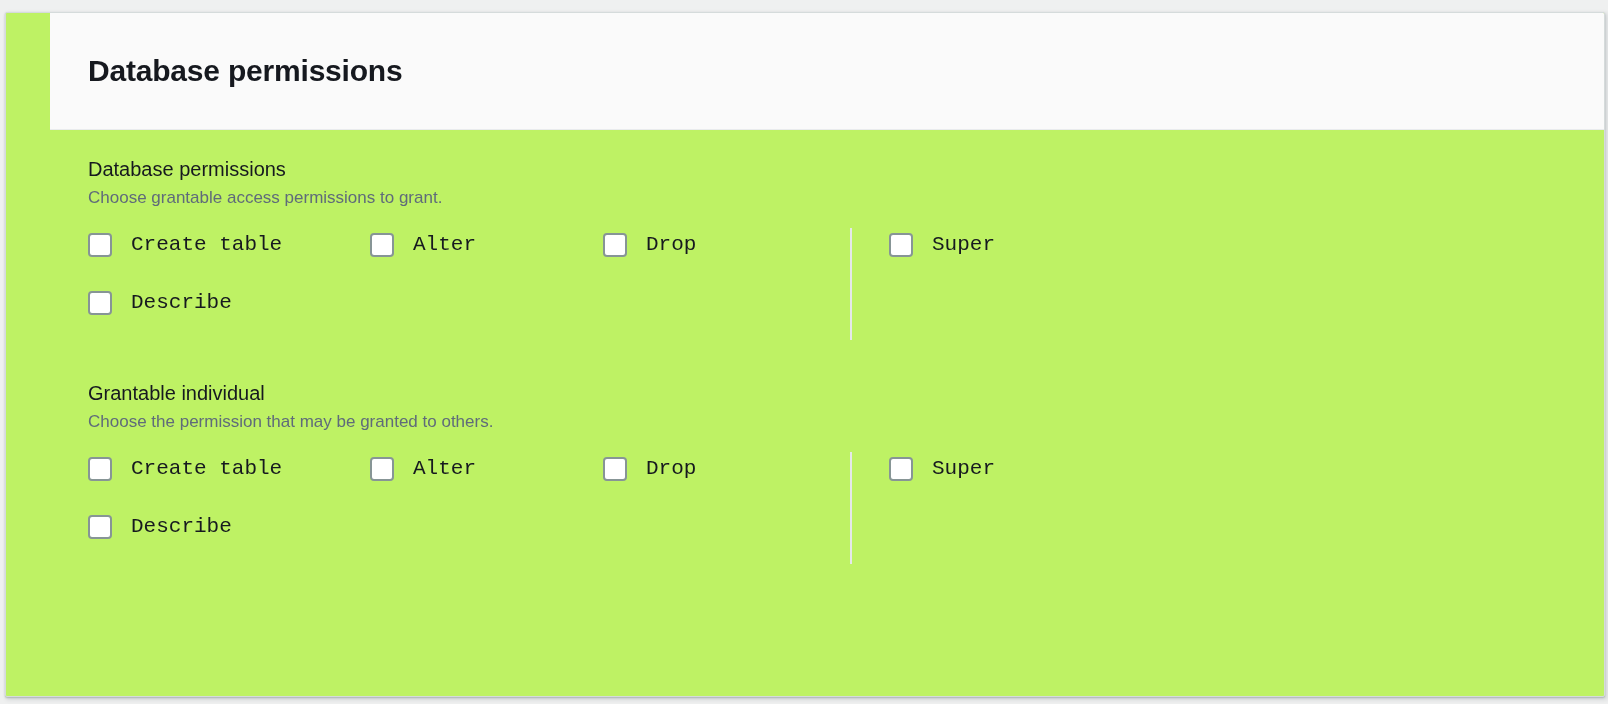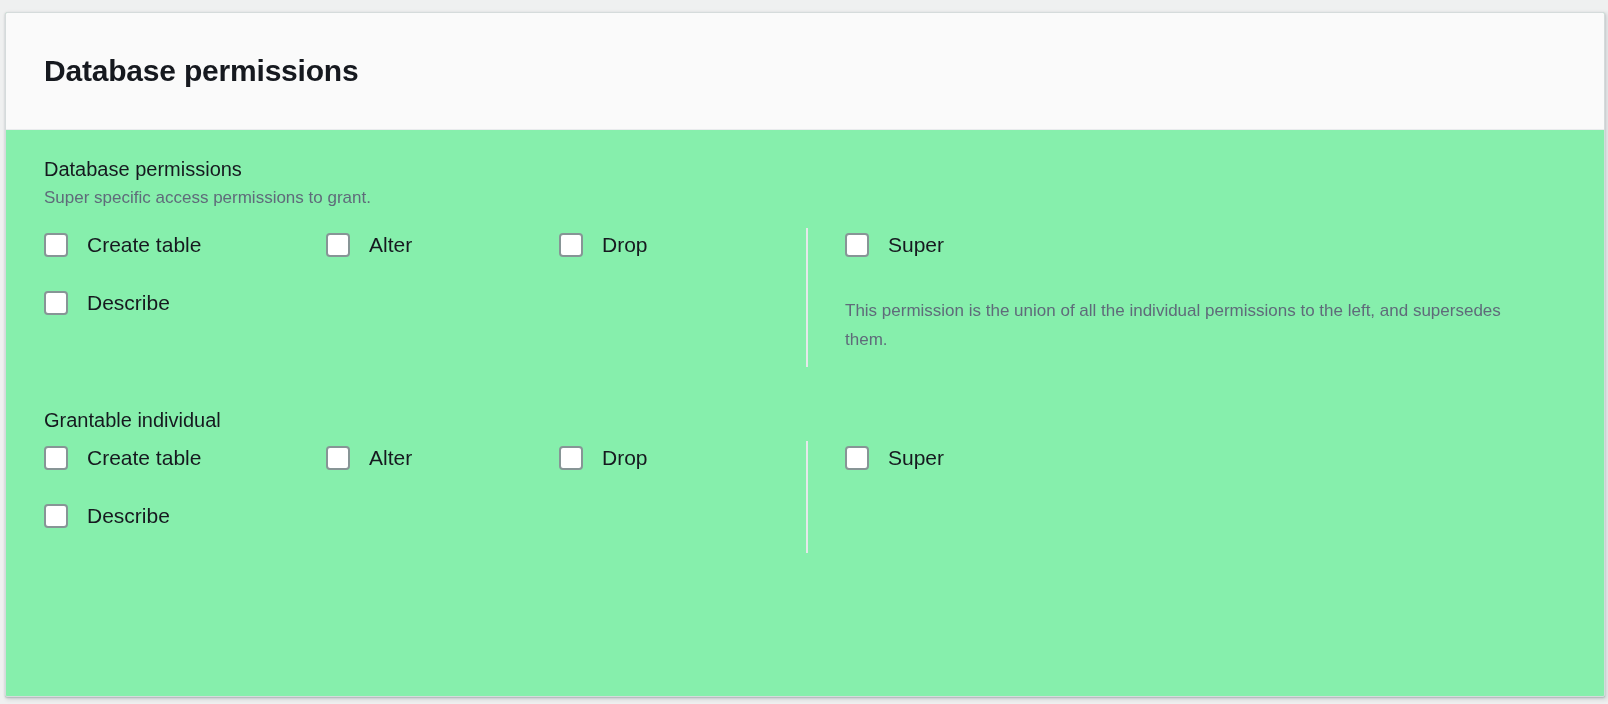--- a/index.html
+++ b/index.html
@@ -18,26 +18,27 @@
     height: 704px;
     overflow: hidden;
   }
 
   .card {
     position: absolute;
     left: 5px;
     top: 12px;
     width: 1600px;
     height: 685px;
-    background: #86efac;
+    background: #bef264;
     border: 1px solid #d5dbdb;
     border-radius: 2px;
     box-sizing: border-box;
     box-shadow: 0 1px 2px 0 rgba(0,28,36,0.22), 2px 2px 4px 1px rgba(0,28,36,0.10);
     overflow: hidden;
+    padding-left: 44px;
   }
 
   .card-header {
     height: 117px;
     background: #fafafa;
     border-bottom: 1px solid #e9ebed;
     box-sizing: border-box;
     display: flex;
     align-items: center;
     padding: 0 38px;
@@ -99,20 +100,21 @@
   .col-right {
     flex: 1 1 auto;
     padding-top: 4px;
     padding-left: 37px;
   }
 
   .cb-row {
     display: flex;
     align-items: flex-start;
     height: 58px;
+    font-family: Liberation Mono, monospace;
   }
 
   .cb-item {
     display: flex;
     align-items: center;
     height: 34px;
   }
   .cb-item.w-first { width: 238px; flex: 0 0 238px; }
   .cb-item.w-mid   { width: 233px; flex: 0 0 233px; margin-left: 44px; }
   .cb-item.w-last  { width: 200px; flex: 0 0 200px; align-items: center; }
@@ -151,21 +153,21 @@
   <div class="card">
 
     <div class="card-header">
       <h1 class="card-title">Database permissions</h1>
     </div>
 
     <div class="card-body">
 
       <div class="section">
         <h2 class="section-heading">Database permissions</h2>
-        <p class="section-sub">Super specific access permissions to grant.</p>
+        <p class="section-sub">Choose grantable access permissions to grant.</p>
 
         <div class="cols">
 
           <div class="col-left">
             <div class="cb-row">
               <label class="cb-item w-first">
                 <span class="checkbox"></span>
                 <span class="cb-label">Create table</span>
               </label>
               <label class="cb-item w-mid">
@@ -187,28 +189,28 @@
 
           <div class="divider"></div>
 
           <div class="col-right">
             <div class="cb-row">
               <label class="cb-item">
                 <span class="checkbox"></span>
                 <span class="cb-label">Super</span>
               </label>
             </div>
-            <p class="help-text">This permission is the union of all the individual permissions to the left, and supersedes them.</p>
           </div>
 
         </div>
       </div>
 
       <div class="section">
         <h2 class="section-heading">Grantable individual</h2>
+        <p class="section-sub">Choose the permission that may be granted to others.</p>
 
         <div class="cols">
 
           <div class="col-left">
             <div class="cb-row">
               <label class="cb-item w-first">
                 <span class="checkbox"></span>
                 <span class="cb-label">Create table</span>
               </label>
               <label class="cb-item w-mid">

